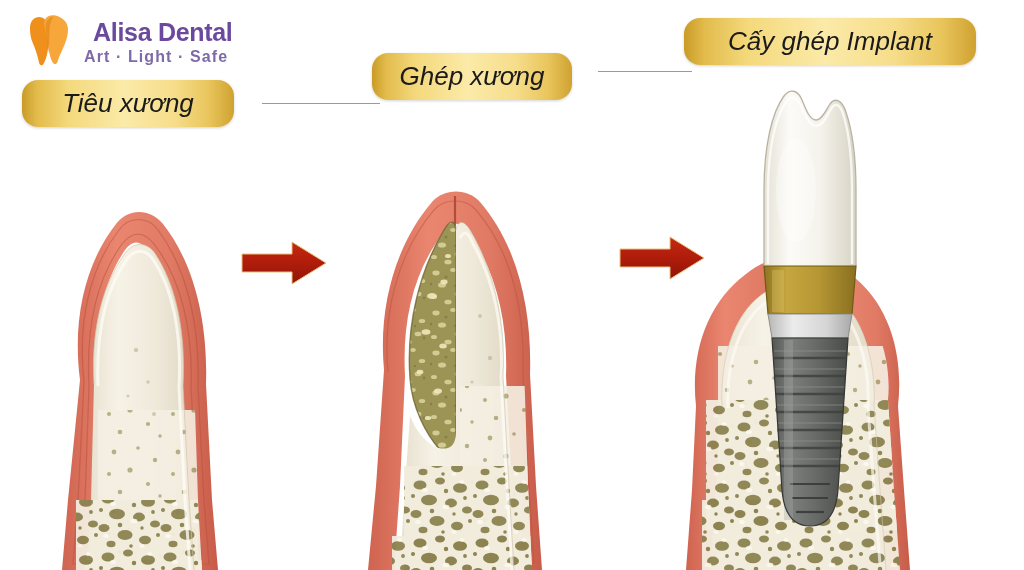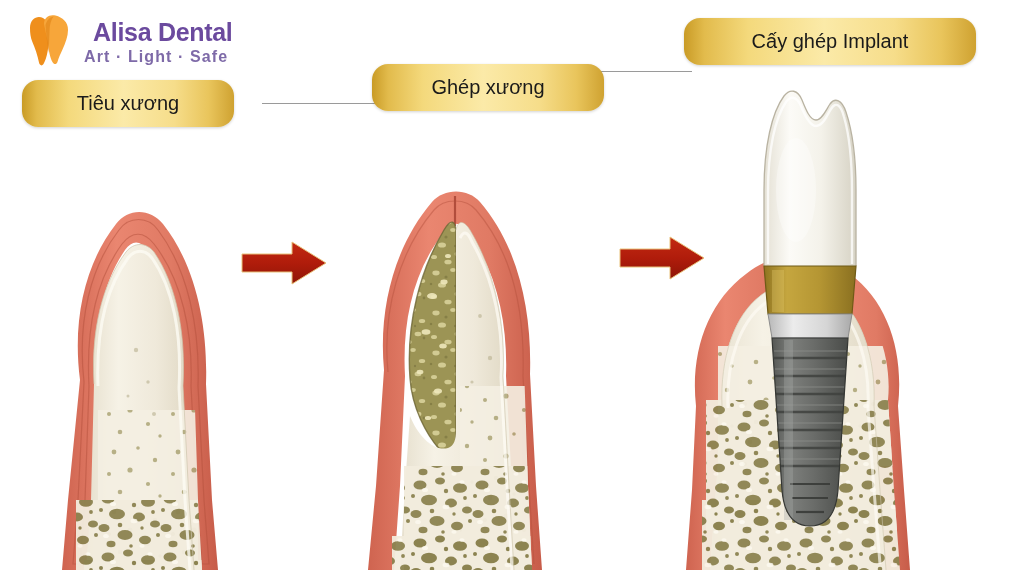--- a/index.html
+++ b/index.html
@@ -72,27 +72,28 @@
     background: linear-gradient(90deg,
         #c99b26 0%,
         #e2bb4c 7%,
         #f4d97c 22%,
         #fbeaa8 48%,
         #f6dd8a 72%,
         #e9c55c 88%,
         #cfa231 100%);
     box-shadow: 0 1px 3px rgba(0,0,0,0.18);
     color: #1a1a1a;
-    font-size: 20px;
+    font-size: 26px;
     white-space: nowrap;
     box-sizing: border-box;
     padding: 4px 22px;
+    font-style: italic;
   }
   #pill-1 { left: 22px;  top: 80px; width: 212px; height: 47px; }
-  #pill-2 { left: 372px; top: 64px; width: 232px; height: 47px; }
+  #pill-2 { left: 372px; top: 53px; width: 200px; height: 47px; }
   #pill-3 { left: 684px; top: 18px; width: 292px; height: 47px; }
 
   
   .arrow {
     position: absolute;
     width: 90px;
     height: 46px;
   }
   #arrow-1 { left: 240px; top: 240px; }
   #arrow-2 { left: 618px; top: 235px; }

